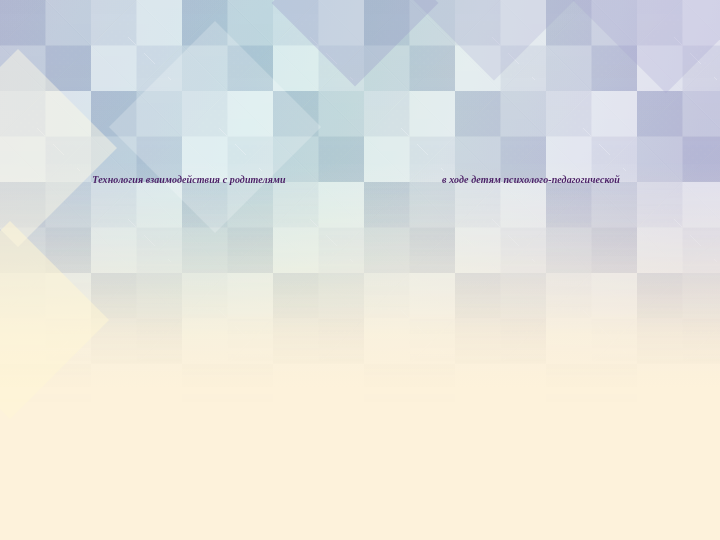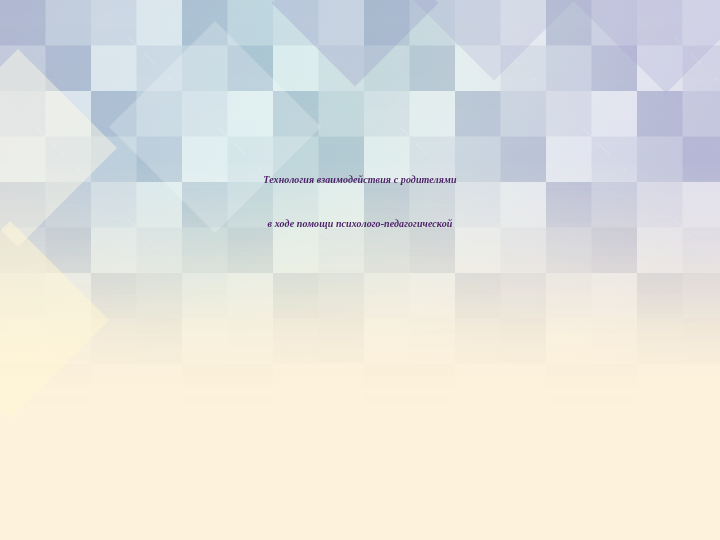--- a/index.html
+++ b/index.html
@@ -103,21 +103,21 @@
   #accent-f { left: 140px; top: 52px; width: 150px; height: 150px;
               background: rgba(255,255,255,0.22); }
 
   
   #title-block {
     position: absolute;
     left: 0;
     right: 0;
     top: 158px;
     display: flex;
-    flex-direction: column;
+    flex-direction: row;
     align-items: center;
     justify-content: flex-start;
     padding: 0 18px;
     box-sizing: border-box;
   }
 
   .title-line {
     display: block;
     width: 100%;
     text-align: center;
@@ -144,16 +144,16 @@
 
   <div class="accent-diamond" id="accent-a"></div>
   <div class="accent-diamond" id="accent-b"></div>
   <div class="accent-diamond" id="accent-c"></div>
   <div class="accent-diamond" id="accent-d"></div>
   <div class="accent-diamond" id="accent-e"></div>
   <div class="accent-diamond" id="accent-f"></div>
 
   <div id="title-block">
     <span class="title-line" style="font-size: 10px;">Технология взаимодействия с родителями</span>
-    <span class="title-line" style="font-size: 10px;">в ходе помощи психолого-педагогической</span>
+    <span class="title-line" style="font-size: 10px;">в ходе детям психолого-педагогической</span>
   </div>
 
 </div>
 
 </body></html>

